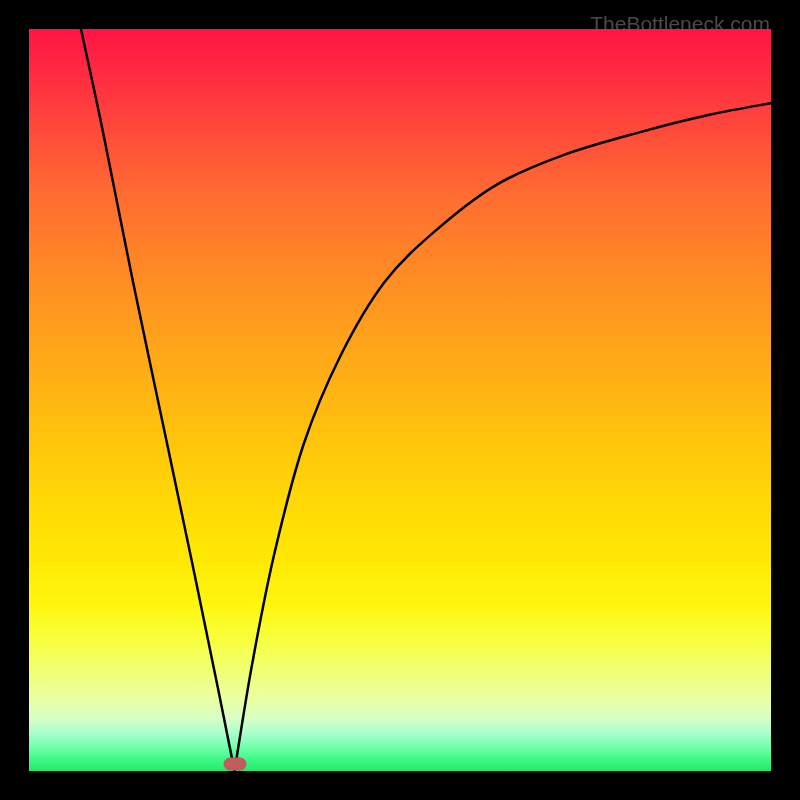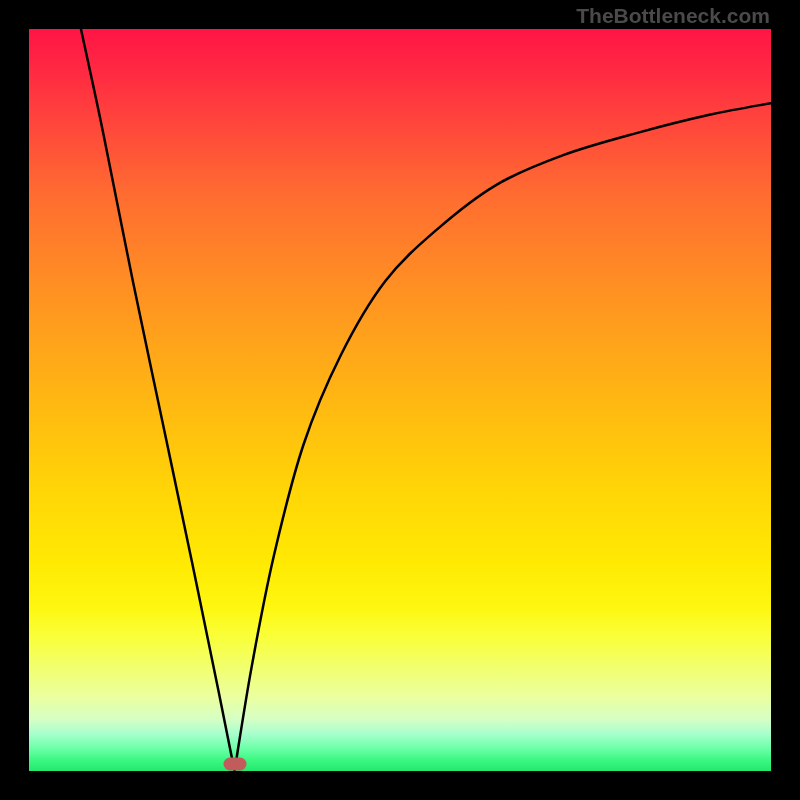--- a/index.html
+++ b/index.html
@@ -41,25 +41,25 @@
       #ebffa0 90%,
       #d6ffc5 93%,
       #a7ffcd 95%,
       #6bffa8 97%,
       #3cf882 98.5%,
       #23e86e 100%
     );
   }
   .attribution {
     position: absolute;
-    top: 4px;
+    top: 12px;
     right: 30px;
     color: #4a4a4a;
     font-size: 21px;
-    font-weight: 700;
+    font-weight: 400;
     letter-spacing: 0px;
   }
   svg.curve {
     position: absolute;
     left: 0;
     top: 0;
     width: 742px;
     height: 742px;
   }
   .marker {

